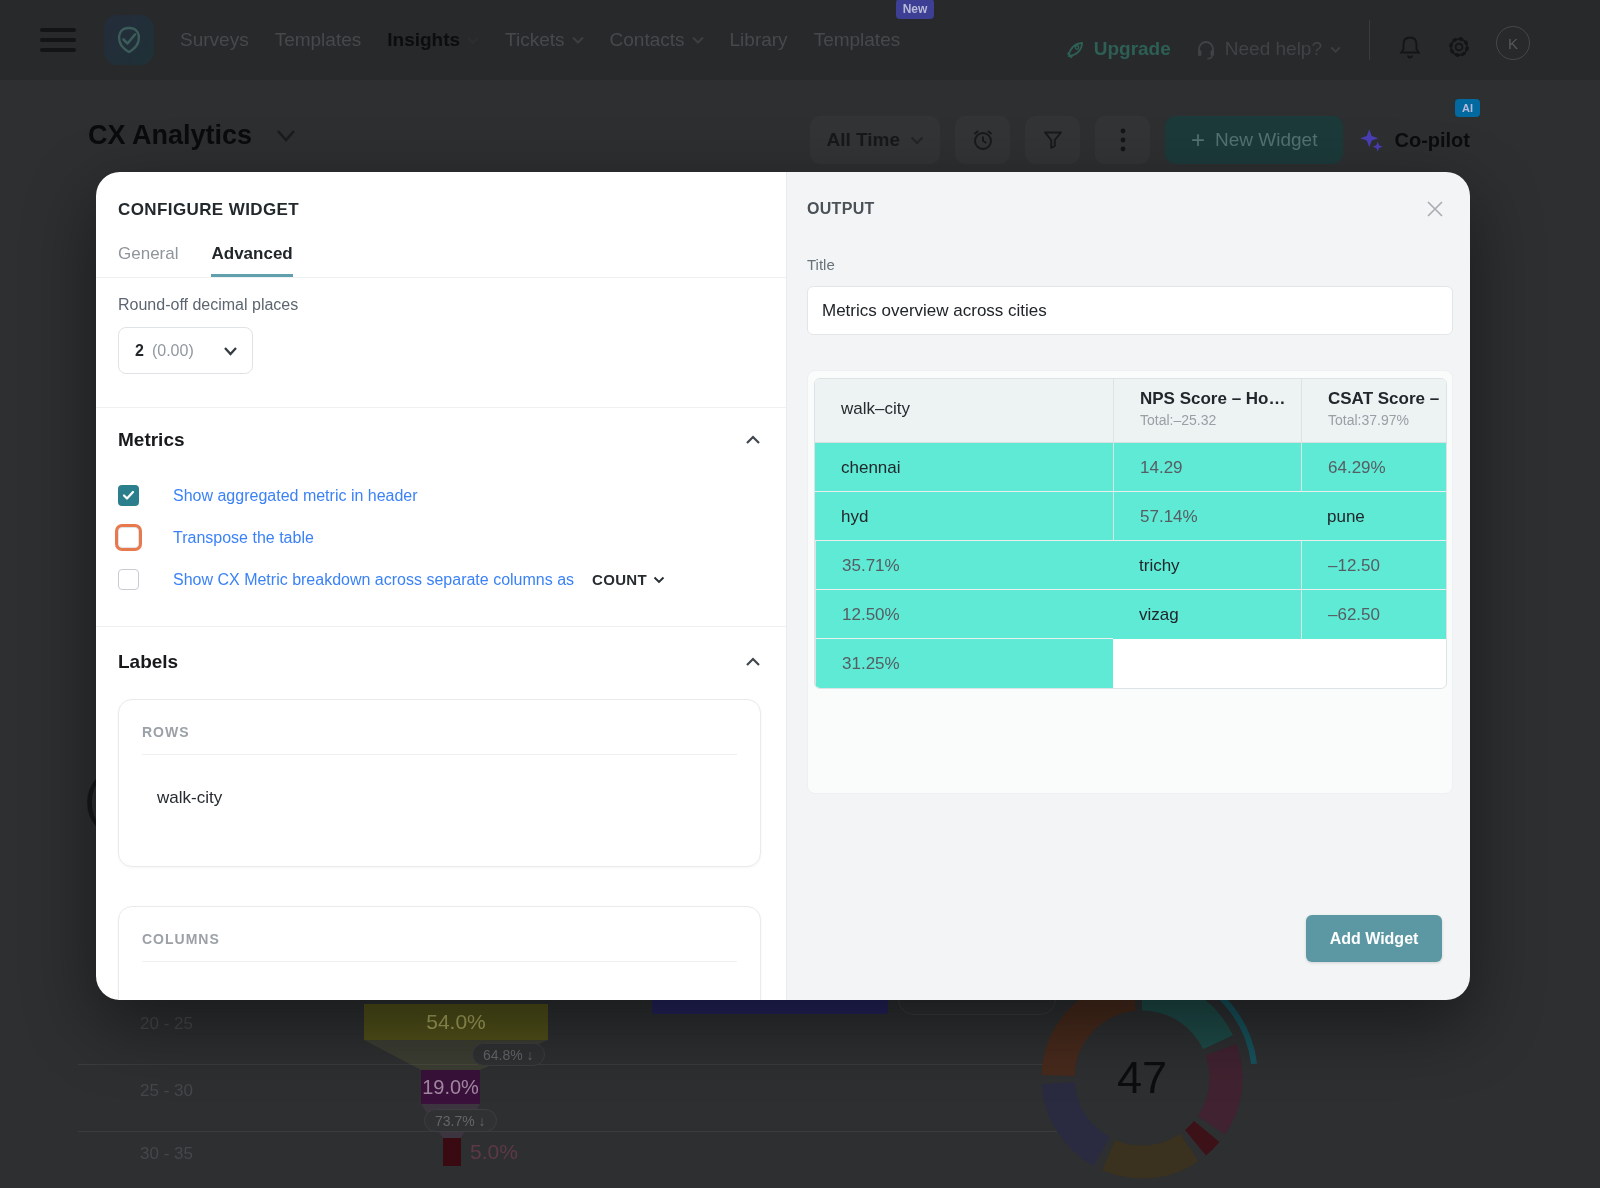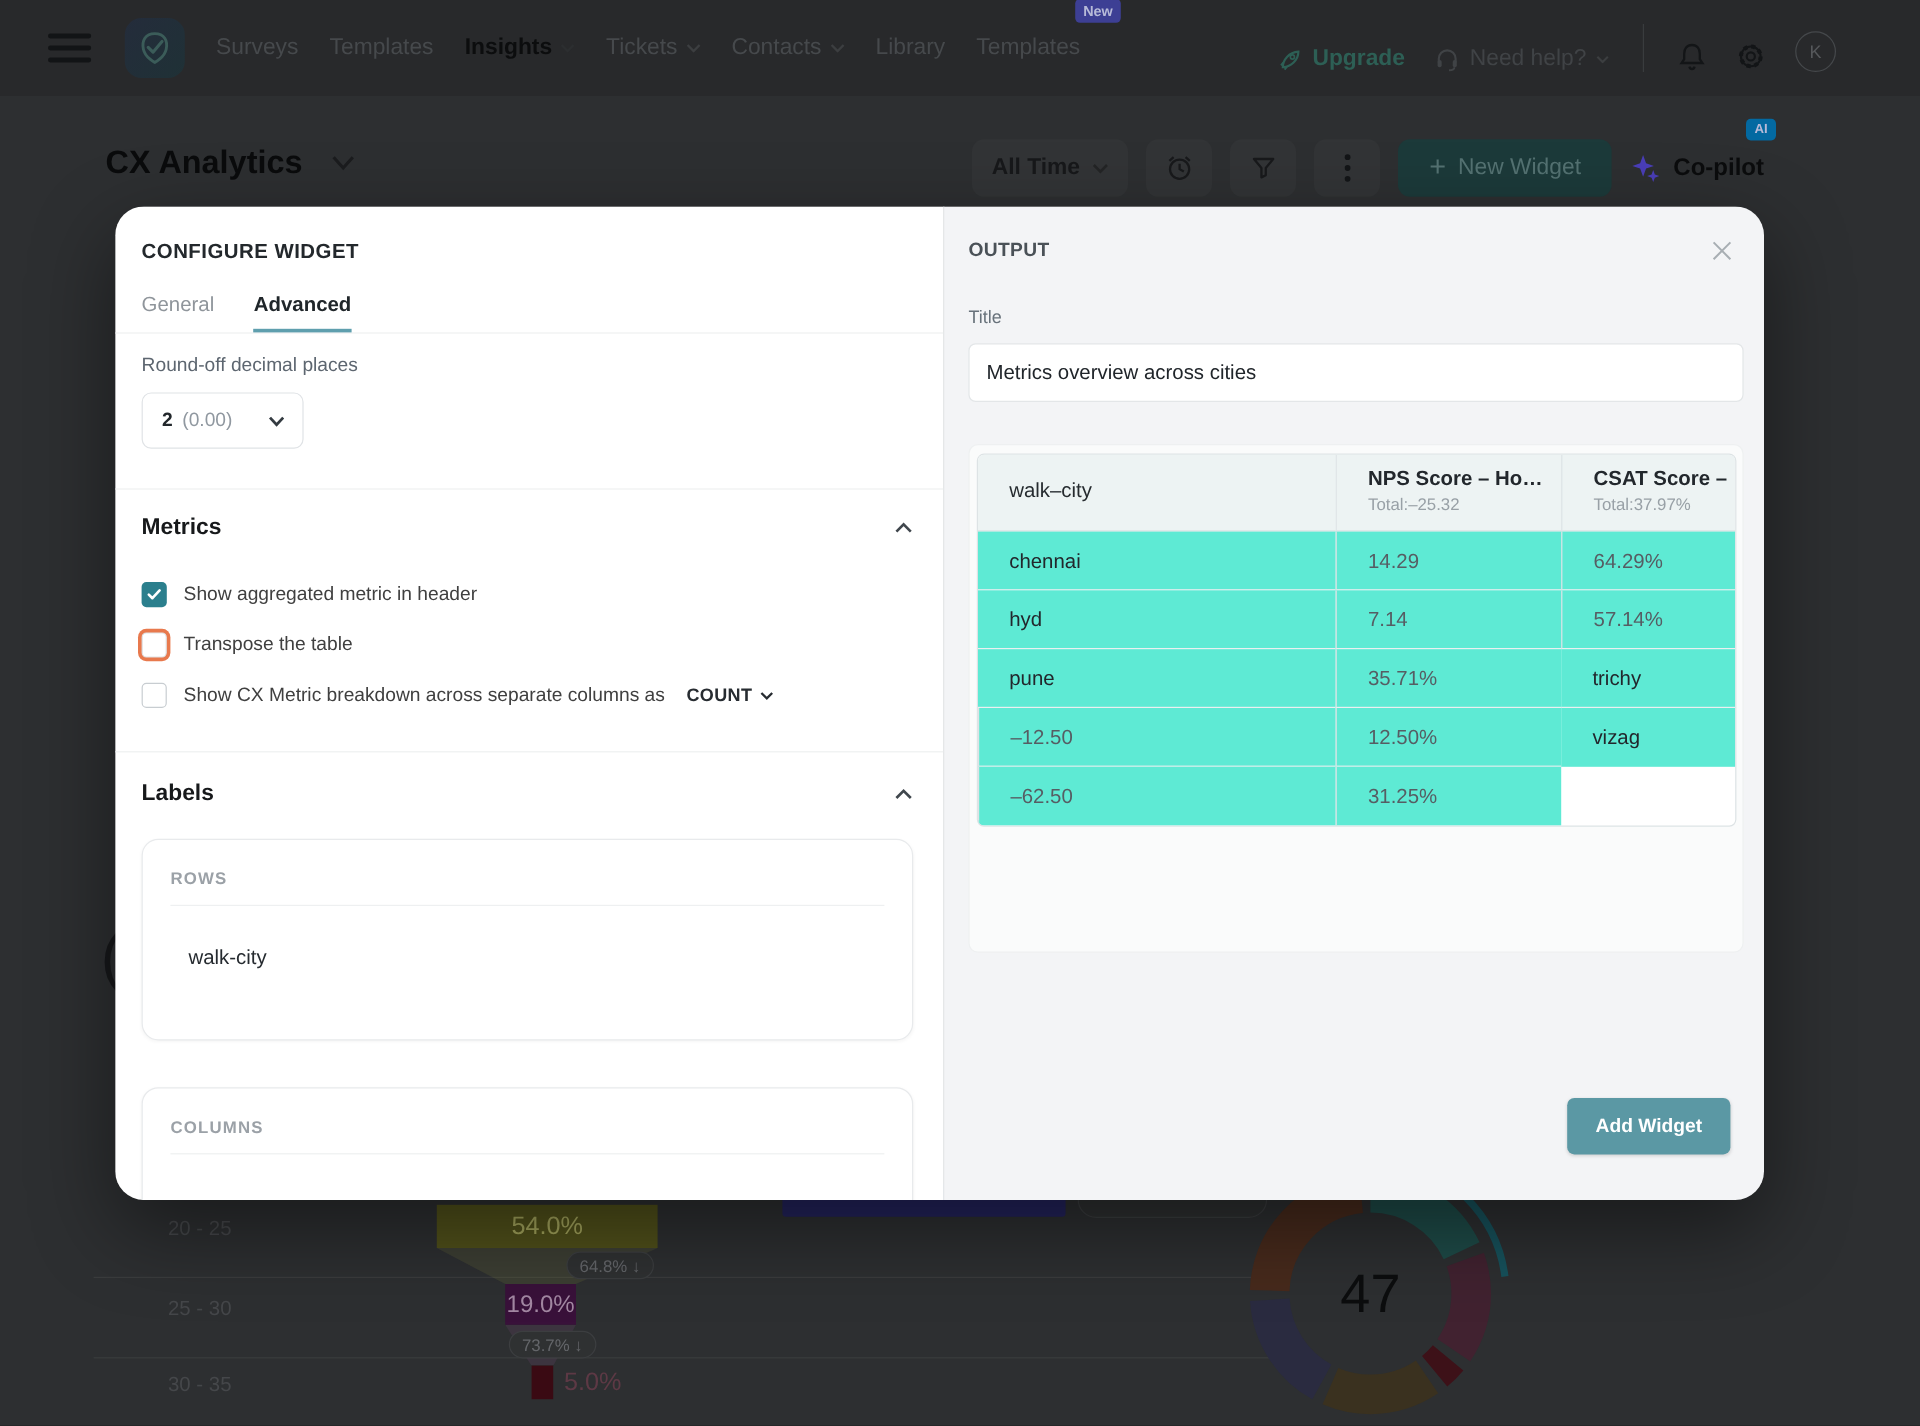--- a/index.html
+++ b/index.html
@@ -69,21 +69,21 @@
   .select-hint { font-size:16px; color:#9098a0; flex:1; }
   .hr2 { margin-top:33px; }
   .section-head { margin-top:21px; display:flex; align-items:center; justify-content:space-between; }
   .section-title { font-size:19px; font-weight:bold; color:#17191b; }
   .cb-row { display:flex; align-items:center; gap:14px; margin-top:21px; }
   .cb-row.first { margin-top:34px; }
   .checkbox { width:21px; height:21px; border-radius:4px; flex:none; position:relative; }
   .checkbox.checked { background:#2b7f8d; display:flex; align-items:center; justify-content:center; }
   .checkbox.empty { background:#fff; border:1px solid #c8cdd1; }
   .checkbox.focused { box-shadow:0 0 0 3px #e8794d; border-color:#dfe3e6; }
-  .cb-label { font-size:16px; color:#404040; }
+  .cb-label { font-size:16px; color:#3b82f6;margin-left:20px; }
   .count-dd { display:flex; align-items:center; gap:6px; margin-left:4px; cursor:pointer; }
   .count-val { font-size:15px; font-weight:bold; color:#272c31; letter-spacing:.3px; }
   .hr3 { margin-top:36px; }
   .labels-head { margin-top:24px; }
   .drop-card { margin-top:26px; border:1px solid #e8eaec; border-radius:14px; background:#fff; box-shadow:0 1px 3px rgba(0,0,0,.04); }
   .drop-card.rows { height:168px; }
   .drop-card.cols { margin-top:39px; height:160px; }
   .drop-card-title { font-size:14px; font-weight:bold; letter-spacing:1px; color:#9ba1a7; padding:24px 0 0 23px; }
   .drop-card-hr { height:1px; background:#eef0f1; margin:14px 23px 0 23px; }
   .drop-item { font-size:17px; color:#262b30; padding:33px 0 0 38px; cursor:grab; }
@@ -383,21 +383,20 @@
           <div class="hc vline">
             <div class="main">CSAT Score –</div>
             <div class="sub">Total:37.97%</div>
           </div>
 
           <div class="bc c1">chennai</div>
           <div class="bc cv vline">14.29</div>
           <div class="bc cv vline">64.29%</div>
 
           <div class="bc c1">hyd</div>
-          <div class="bc cv vline">7.14</div>
           <div class="bc cv vline">57.14%</div>
 
           <div class="bc c1">pune</div>
           <div class="bc cv vline">35.71%</div>
 
           <div class="bc c1">trichy</div>
           <div class="bc cv vline">–12.50</div>
           <div class="bc cv vline">12.50%</div>
 
           <div class="bc c1 row-last">vizag</div>

